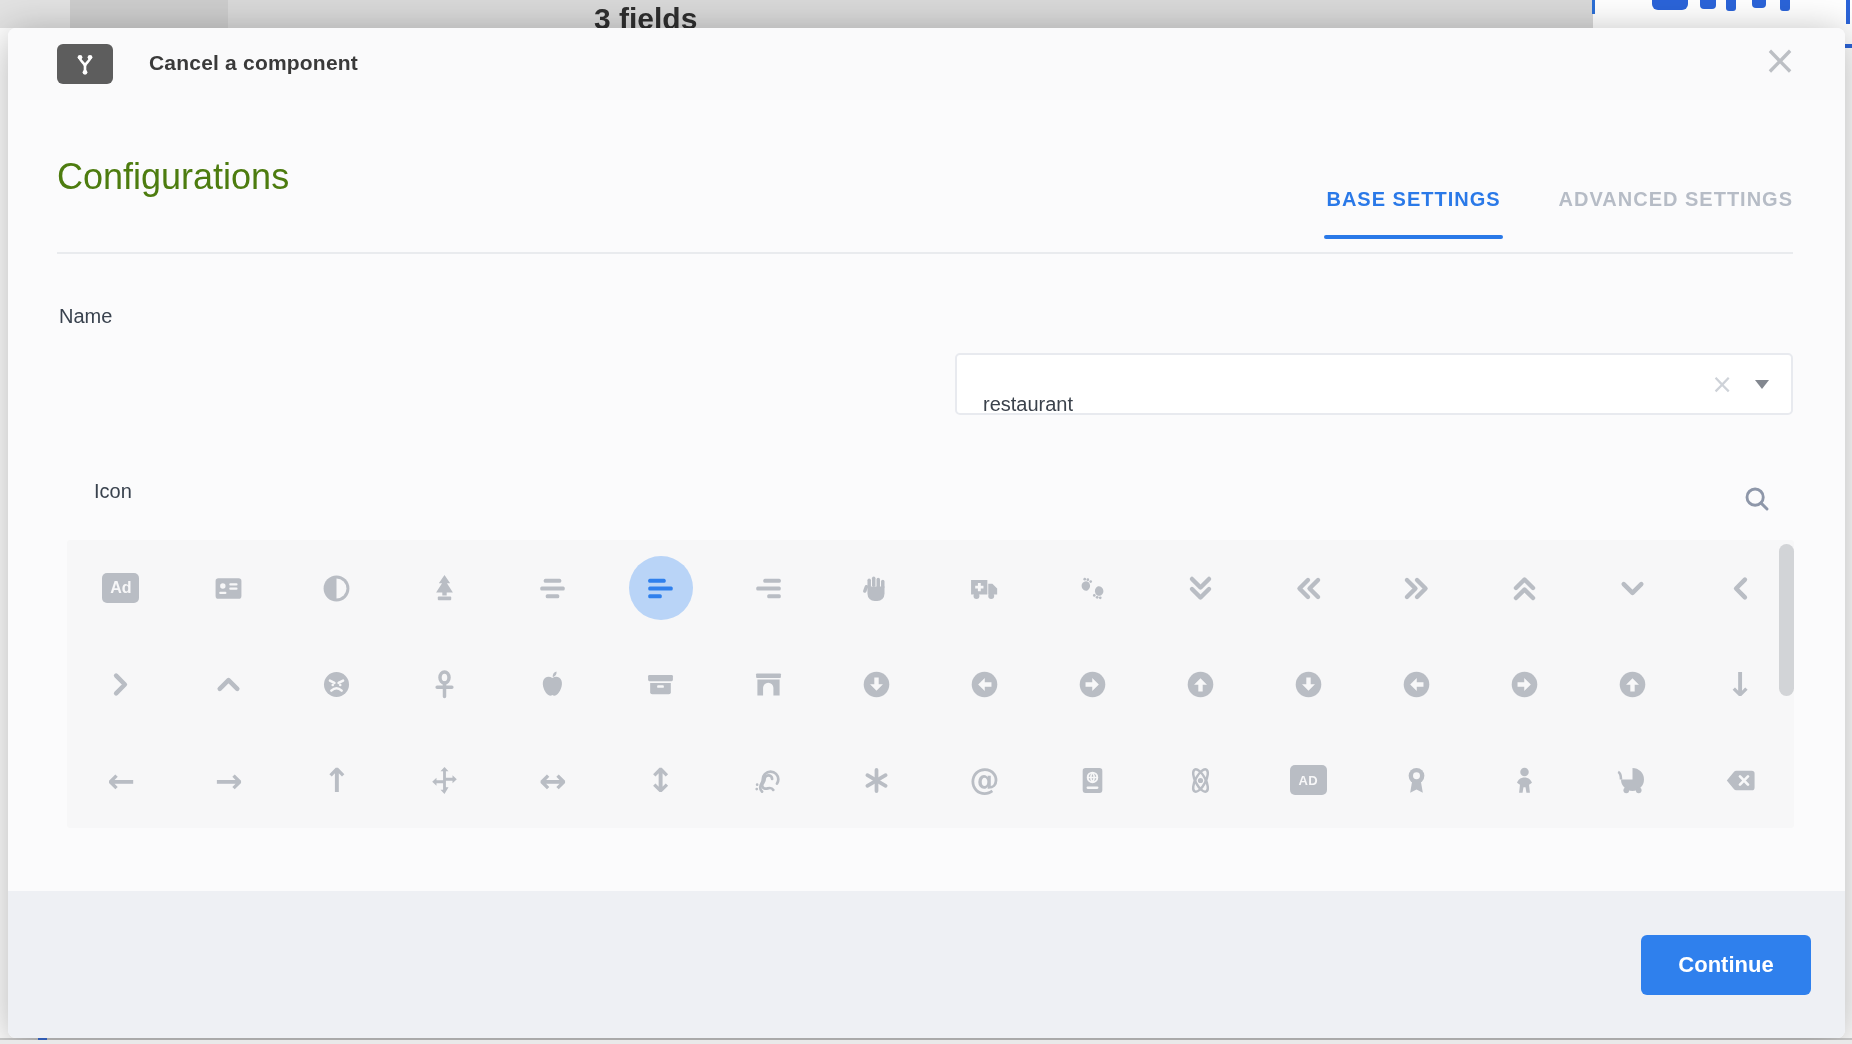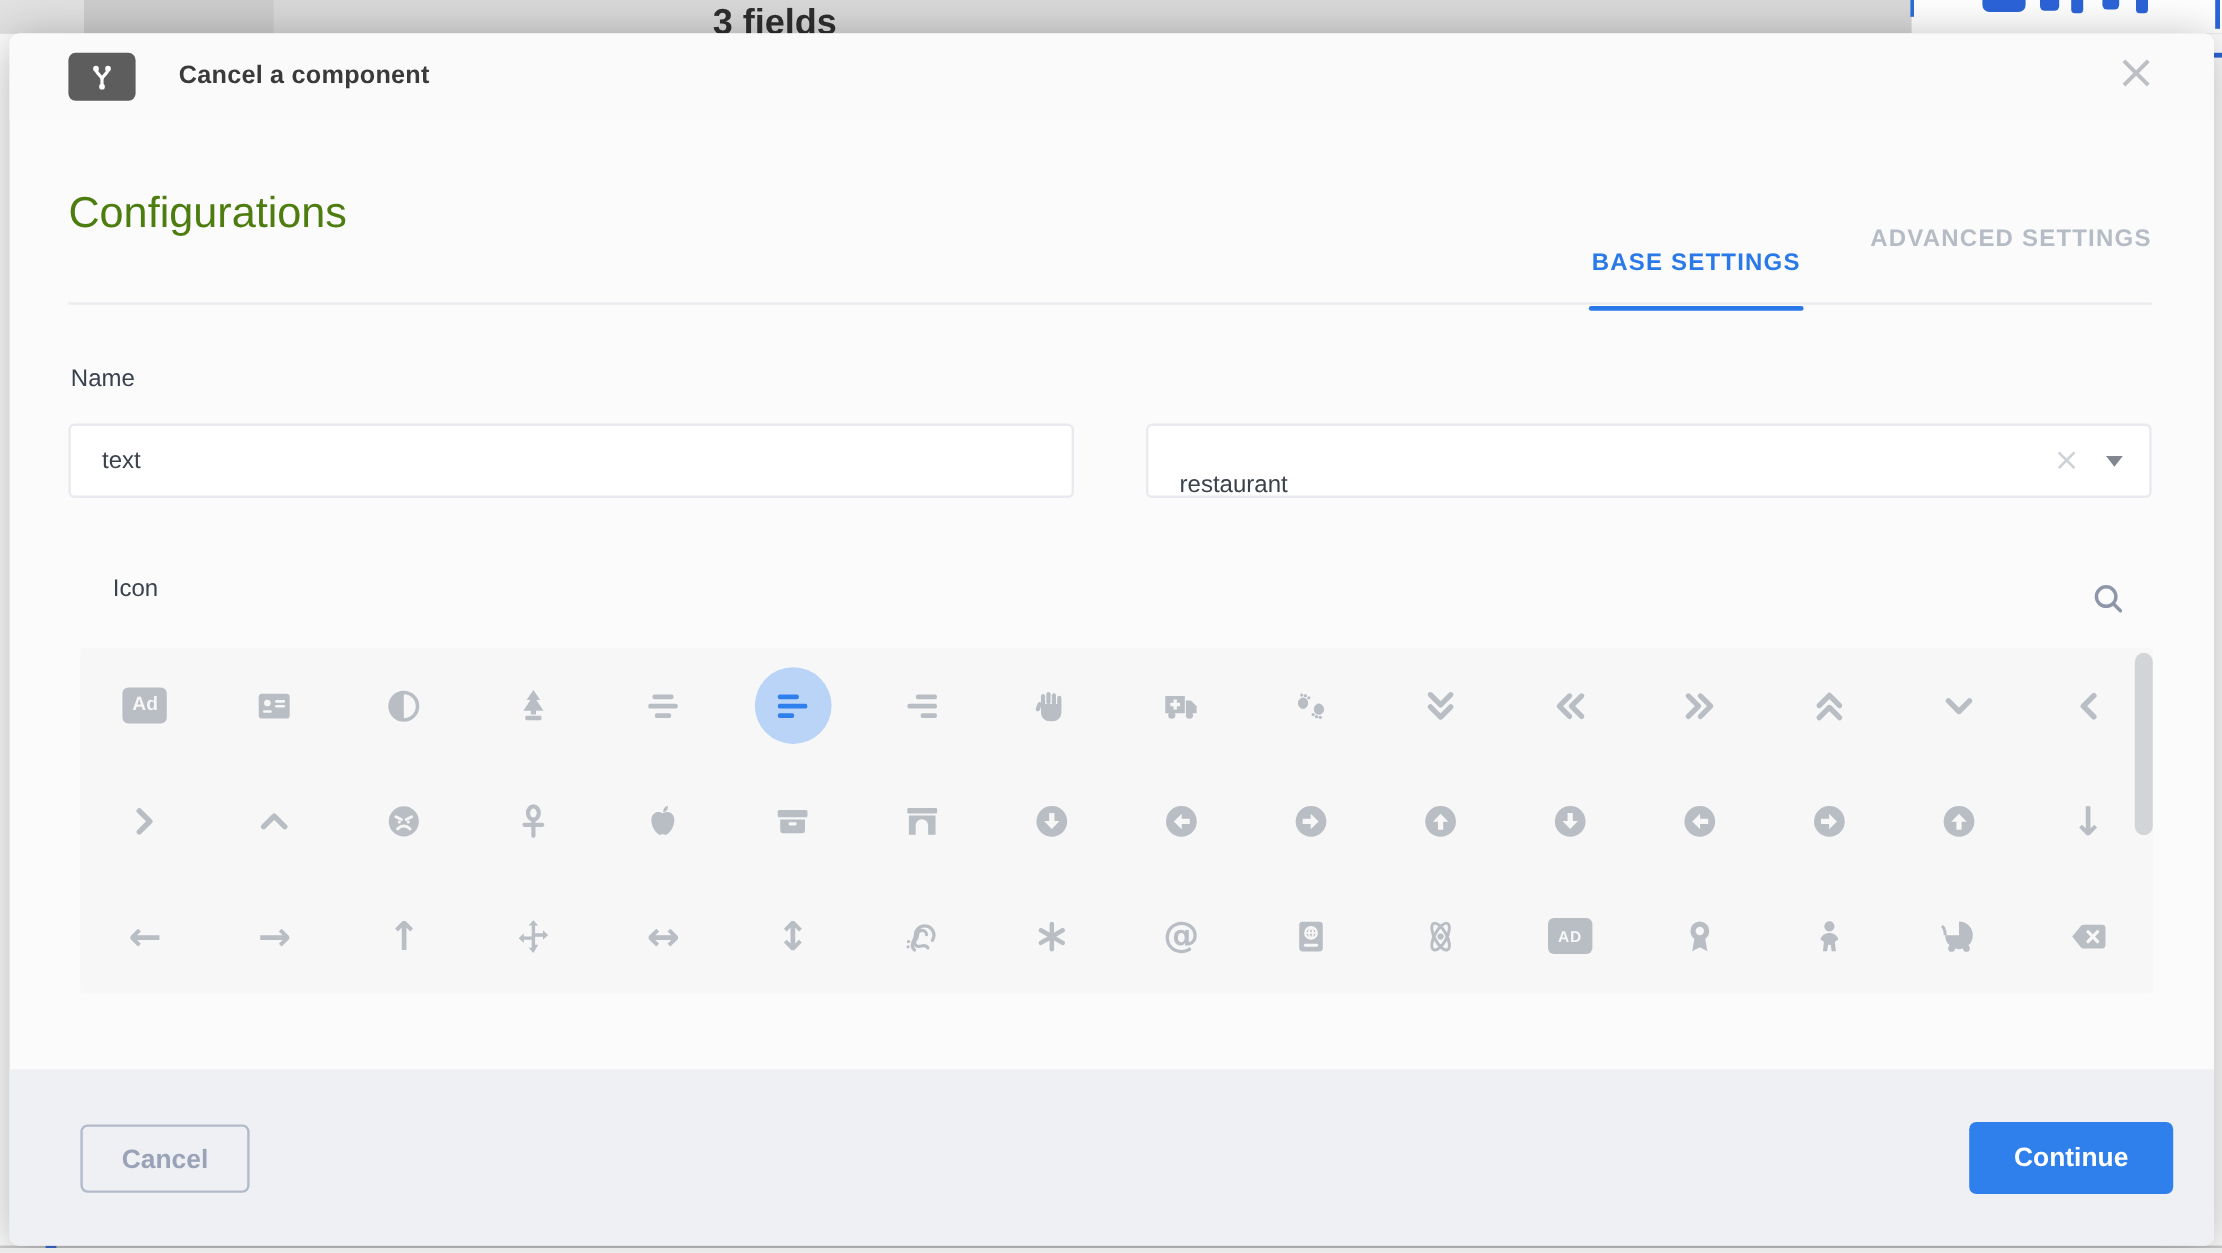--- a/index.html
+++ b/index.html
@@ -22,21 +22,21 @@
          border-radius:8px;box-shadow:0 6px 40px rgba(0,0,0,.3);}
   .mhead{position:absolute;left:0;top:0;width:1837px;height:72px;background:#fafafb;border-radius:8px 8px 0 0;}
   .comp-icon{position:absolute;left:49px;top:16px;width:56px;height:40px;background:#5d5d5d;border-radius:6px;
              display:flex;align-items:center;justify-content:center;}
   .mtitle{position:absolute;left:141px;top:23px;font-size:21px;font-weight:800;color:#3a3a3a;letter-spacing:.2px;}
   .mclose{position:absolute;left:1748px;top:8px;width:48px;height:48px;display:flex;align-items:center;justify-content:center;
           font-size:40px;font-weight:400;color:#bcbfc4;cursor:pointer;font-family:"DejaVu Sans",sans-serif;line-height:1;}
   .heading{position:absolute;left:49px;top:128px;font-size:36px;font-weight:400;color:#4d7c0f;}
   .tabs{position:absolute;right:52px;top:160px;display:flex;gap:58px;}
   .tab{font-size:20px;font-weight:700;letter-spacing:1px;color:#b6bcc6;cursor:pointer;position:relative;padding-bottom:20px;}
-  .tab.active{color:#2a79e8;margin-top:20px;}
+  .tab.active{color:#2a79e8;}
   .tab.active::after{content:"";position:absolute;left:-2px;right:-2px;bottom:-8px;height:4px;background:#2a79e8;border-radius:2px;}
   .divider{position:absolute;left:49px;top:224px;width:1736px;height:2px;background:#e9ebee;}
   .field-label{position:absolute;font-size:20px;color:#39424e;}
   .lab-name{left:51px;top:277px;}
   .lab-cat{left:949px;top:277px;}
   .inputbox{position:absolute;top:325px;height:62px;width:838px;background:#fff;border:2px solid #e8eaef;border-radius:5px;
             box-sizing:border-box;display:flex;align-items:center;}
   .inp-name{left:49px;}
   .inp-name input{border:none;outline:none;background:transparent;font-family:"Liberation Sans",sans-serif;
                   font-size:20px;color:#3b424c;padding:0 0 0 26px;width:780px;}
@@ -117,23 +117,20 @@
 
     <div class="tabs">
       <div class="tab active">BASE SETTINGS</div>
       <div class="tab">ADVANCED SETTINGS</div>
     </div>
 
     <div class="divider"></div>
 
     <div class="field-label lab-name">Name</div>
 
-    <div class="inputbox inp-name">
-      <input type="text" value="text" style="">
-    </div>
 
     <div class="inputbox inp-cat">
       <span class="cat-value">restaurant</span>
       <span class="cat-clear">×</span>
       <span class="cat-caret"></span>
     </div>
 
     <div class="field-label lab-icon">Icon</div>
 
     <div class="search-btn">
@@ -543,18 +540,17 @@
             <svg viewBox="0 0 24 24" width="31" height="31">
               <path d="M8.7 4.4h12a2.2 2.2 0 0 1 2.2 2.2v10.8a2.2 2.2 0 0 1-2.2 2.2h-12a2.2 2.2 0 0 1-1.7-.8L1.4 12 7 5.2a2.2 2.2 0 0 1 1.7-.8z"></path>
               <path d="m11.6 8.8 6.2 6.4m0-6.4-6.2 6.4" stroke="#f7f7f8" stroke-width="2.1" stroke-linecap="round" fill="none"></path>
             </svg>
           </span>
         </div>
       </div>
     <div class="scroll-thumb"></div>
 
     <div class="mfoot">
-      <div class="btn-cancel">Cancel</div>
       <div class="btn-continue">Continue</div>
     </div>
 
   </div>
 </div>
 
 </body></html>

